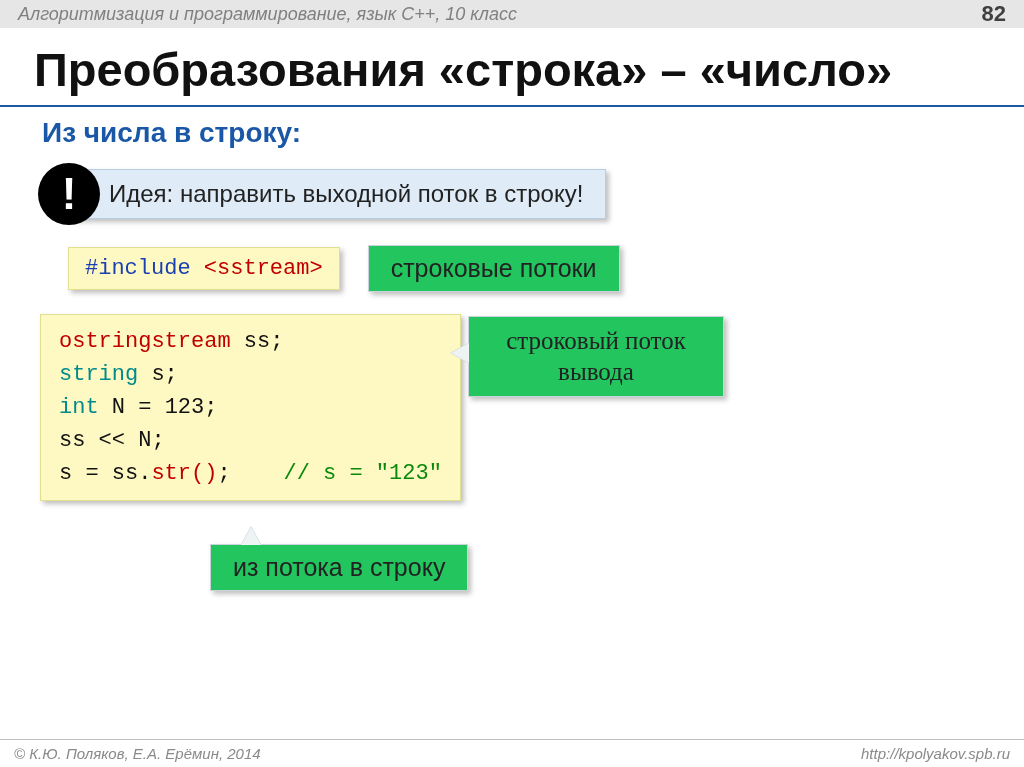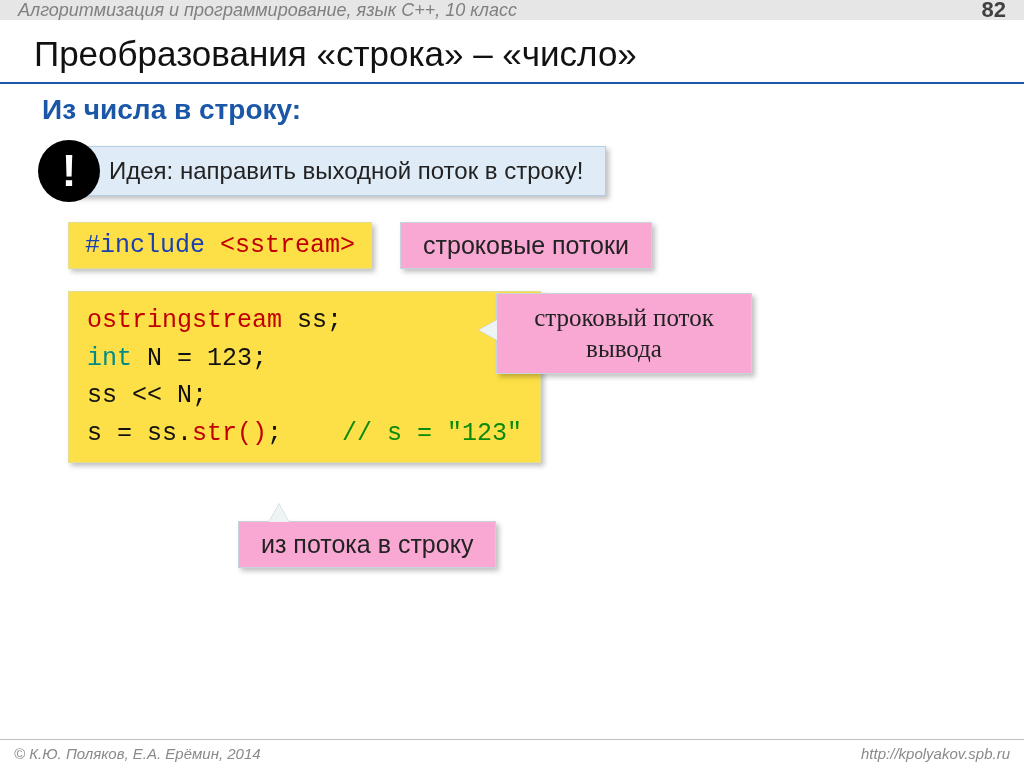--- a/index.html
+++ b/index.html
@@ -6,40 +6,40 @@
   body {
     width: 1024px;
     height: 767px;
     background: #ffffff;
     font-family: Arial, "Helvetica Neue", Helvetica, sans-serif;
     position: relative;
     overflow: hidden;
   }
   .topbar {
     background: #e6e6e6;
-    height: 20px;
+    height: 28px;
     display: flex;
     justify-content: space-between;
     align-items: center;
     padding: 0 18px 0 18px;
     font-size: 18px;
     color: #808080;
     font-style: italic;
     gap: 16px;
   }
   .topbar .pagenum {
     color: #404040;
     font-style: normal;
     font-weight: bold;
     font-size: 22px;
     margin-left: 23px;
   }
   .title {
-    font-size: 35px;
-    font-weight: normal;
+    font-size: 47px;
+    font-weight: bold;
     color: #111;
     padding: 14px 0 8px 34px;
   }
   .hr {
     border: none;
     border-top: 2px solid #1a57a6;
     margin: 0;
   }
   .subtitle {
     color: #1a57a6;
@@ -71,53 +71,53 @@
     background: #dfecf7;
     border: 1px solid #b7cde2;
     box-shadow: 3px 3px 5px rgba(0,0,0,.25);
     padding: 10px 22px 10px 34px;
     margin-left: -26px;
     font-size: 24px;
     color: #222;
     z-index: 1;
   }
   .code-box {
-    background: #fde047;
+    background: #fef9c3;
     border: 1px solid #e0e090;
     box-shadow: 3px 3px 5px rgba(0,0,0,.25);
     font-family: "Courier New", Courier, monospace;
-    font-size: 25px;
+    font-size: 22px;
     padding: 10px 18px;
     position: relative;
   }
   .code-row1 {
     display: flex;
     align-items: center;
     margin: 0 0 22px 68px;
     gap: 28px;
   }
   .code-row1 .code-box { padding: 8px 16px; }
   .label-box {
-    background: #f9a8d4;
+    background: #22c55e;
     border: 1px solid #c8d4d9;
     box-shadow: 3px 3px 5px rgba(0,0,0,.25);
     font-size: 25px;
     color: #222;
     padding: 8px 22px;
     text-align: center;
     position: relative;
   }
   .code-blue { color: #1a3fb3; }
   .code-red  { color: #c00000; }
   .code-teal { color: #008a8a; }
   .code-green{ color: #0a8a0a; }
   .code-black{ color: #111; }
   .big-code-wrap {
     position: relative;
-    margin-left: 68px;
+    margin-left: 40px;
   }
   .big-code {
     display: inline-block;
     line-height: 1.5;
   }
   .callout-right {
     position: absolute;
     left: 428px;
     top: 2px;
     width: 256px;
@@ -192,20 +192,23 @@
   </div>
   <div class="label-box">строковые потоки</div>
 </div>
 
 <div class="big-code-wrap">
   <div class="code-box big-code">
     <div>
       <span class="code-red">ostringstream</span><span class="code-black"> ss;</span>
     </div>
     <div>
+      <span class="code-teal">string</span><span class="code-black"> s;</span>
+    </div>
+    <div>
       <span class="code-teal">int</span><span class="code-black"> N = </span><span class="code-black">123</span><span class="code-black">;</span>
     </div>
     <div class="code-black">ss &lt;&lt; N;</div>
     <div>
       <span class="code-black">s = ss.</span><span class="code-red">str()</span><span class="code-black">;</span><span>&nbsp;&nbsp;&nbsp;&nbsp;</span><span class="code-green">// s = "123"</span>
     </div>
   </div>
 
   <div class="label-box callout-right">строковый поток вывода</div>
   <div class="label-box callout-bottom">из потока в строку</div>

